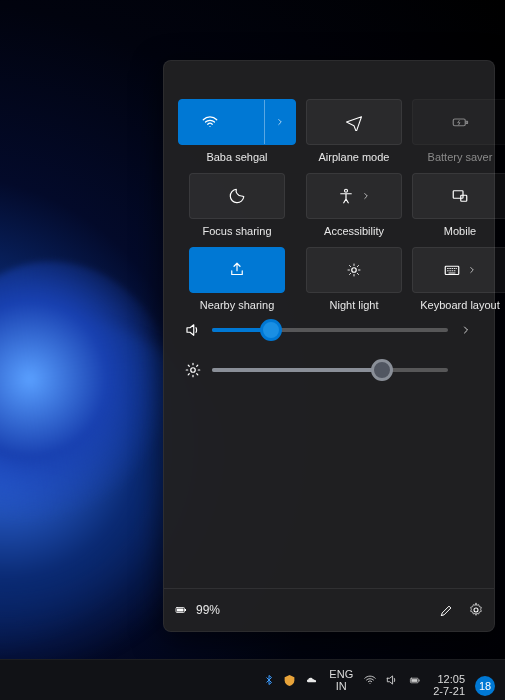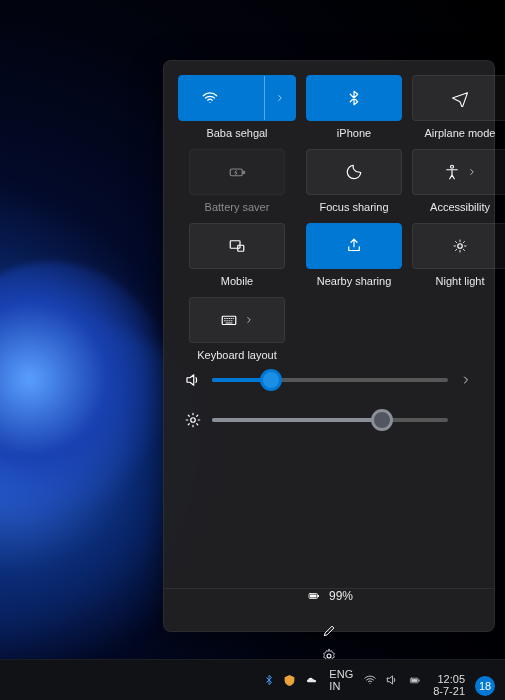--- a/index.html
+++ b/index.html
@@ -5,47 +5,47 @@
   html,body{margin:0;padding:0;width:505px;height:700px;overflow:hidden;font-family:"Segoe UI",Arial,sans-serif;background:#000;}
   .wallpaper{position:absolute;inset:0;background:
     radial-gradient(circle at -10% 60%,#1f5fe8 0%,#0a2a73 18%,#030a2a 35%,#01030e 60%,#000 100%);}
   .bloom{position:absolute;left:-120px;top:320px;width:360px;height:360px;border-radius:50%;
     background:radial-gradient(circle at 35% 35%,#3a7bff 0%,#0a2a73 40%,transparent 70%);filter:blur(6px);}
   .bloom2{position:absolute;left:-60px;top:260px;width:240px;height:280px;border-radius:50%;
     background:radial-gradient(circle at 40% 40%,#5aa0ff 0%,#1840b0 35%,transparent 65%);transform:rotate(-15deg);filter:blur(3px);}
   .panel{position:absolute;right:10px;top:60px;width:330px;height:570px;border-radius:8px;
     background:rgba(32,32,34,0.96);box-shadow:0 8px 30px rgba(0,0,0,.6);border:1px solid rgba(255,255,255,.06);
     display:flex;flex-direction:column;color:#fff;}
-  .tiles{padding:14px 14px 0 14px;display:grid;grid-template-columns:repeat(3,1fr);gap:10px;}
+  .tiles{padding:14px 14px 0 14px;display:grid;grid-template-columns:repeat(3,1fr);gap:10px;margin-top:24px;}
   .tile{display:flex;flex-direction:column;align-items:center;}
   .tile-btn{width:94px;height:44px;border-radius:4px;display:flex;align-items:center;justify-content:center;
     background:rgba(255,255,255,.05);border:1px solid rgba(255,255,255,.07);position:relative;cursor:pointer;}
   .tile-btn.active{background:#0078d4;border-color:#0078d4;}
   .tile-btn.disabled{opacity:.45;}
   .tile-btn .split{position:absolute;right:0;top:0;bottom:0;width:30px;display:flex;align-items:center;justify-content:center;border-left:1px solid rgba(255,255,255,.15);}
   .tile-btn.active .split{border-left-color:rgba(255,255,255,.35);}
   .tile-label{margin-top:6px;font-size:11px;color:#e8e8e8;text-align:center;white-space:nowrap;}
   .tile-label.dim{color:#8a8a8a;}
   .chev-mini{font-size:10px;color:#fff;margin-left:6px;}
   .sliders{padding:10px 20px 6px 20px;display:flex;flex-direction:column;gap:22px;}
   .slider-row{display:flex;align-items:center;gap:12px;}
   .slider-row .glyph{width:16px;text-align:center;font-size:13px;color:#e0e0e0;}
   .track{flex:1;height:4px;background:rgba(255,255,255,.25);border-radius:2px;position:relative;}
   .fill{position:absolute;left:0;top:0;bottom:0;border-radius:2px;}
   .thumb{position:absolute;top:50%;width:16px;height:16px;border-radius:50%;transform:translate(-50%,-50%);}
   .expand-chev{width:14px;font-size:14px;color:#e8e8e8;text-align:center;cursor:pointer;}
-  .panel-footer{margin-top:auto;border-top:1px solid rgba(255,255,255,.08);height:42px;display:flex;align-items:center;padding:0 8px;gap:10px;flex-direction:column;}
+  .panel-footer{margin-top:auto;border-top:1px solid rgba(255,255,255,.08);height:42px;display:flex;align-items:center;padding:0 8px;gap:10px;}
   .panel-footer .batt{font-size:12px;color:#e8e8e8;display:flex;align-items:center;gap:6px;}
   .panel-footer .spacer{flex:1;}
   .panel-footer .footer-btn{width:20px;height:20px;display:flex;align-items:center;justify-content:center;color:#e8e8e8;cursor:pointer;font-size:14px;}
   .taskbar{position:absolute;left:0;right:0;bottom:0;height:40px;background:#111216;border-top:1px solid rgba(255,255,255,.05);
     display:flex;align-items:center;justify-content:flex-end;padding:0 10px;gap:10px;color:#dcdcdc;font-size:11px;}
   .tray-icons{display:flex;align-items:center;gap:8px;}
   .tray-icons span{font-size:12px;}
-  .lang{line-height:12px;text-align:left;}
+  .lang{line-height:12px;text-align:center;}
   .sys-icons{display:flex;align-items:center;gap:8px;}
   .clock{text-align:right;line-height:12px;margin-top:9px;}
   .notif-badge{background:#0078d4;color:#fff;border-radius:10px;min-width:20px;height:20px;display:flex;align-items:center;justify-content:center;font-size:11px;margin-top:12px;}
   svg{display:block}
   .ic{width:18px;height:18px;fill:none;stroke:#fff;stroke-width:1.6;stroke-linecap:round;stroke-linejoin:round;}
   .ic-dim{stroke:#cfcfcf;}
   .ic-fill{fill:#fff;stroke:none;}
 </style>
 </head>
 <body>
@@ -66,30 +66,20 @@
           </span>
           <div class="split">
             <span>
               <svg class="ic" viewBox="0 0 24 24" style="width:10px;height:10px">
                 <path d="M9 6l6 6-6 6"></path>
               </svg>
             </span>
           </div>
         </div>
         <div class="tile-label">Baba sehgal</div>
-      </div>
-      <div class="tile">
-        <div class="tile-btn active">
-          <span>
-            <svg class="ic" viewBox="0 0 24 24">
-              <path d="M7 7l10 10-5 4V3l5 4L7 17"></path>
-            </svg>
-          </span>
-        </div>
-        <div class="tile-label">iPhone</div>
       </div>
       <div class="tile">
         <div class="tile-btn">
           <span>
             <svg class="ic" viewBox="0 0 24 24">
               <path d="M2 12l20-7-7 20-3-8-10-5z" stroke-width="1.4"></path>
             </svg>
           </span>
         </div>
         <div class="tile-label">Airplane mode</div>
@@ -277,18 +267,18 @@
     <span>
       <svg class="ic ic-dim" viewBox="0 0 24 24" style="width:16px;height:11px">
           <rect x="2" y="7" width="17" height="10" rx="2"></rect>
           <rect x="20" y="10" width="2" height="4" fill="#cfcfcf" stroke="none"></rect>
           <rect x="4" y="9" width="13" height="6" fill="#cfcfcf" stroke="none"></rect>
         </svg>
     </span>
   </div>
   <div class="clock">
     <div>12:05</div>
-    <div>8-7-21</div>
+    <div>2-7-21</div>
   </div>
   <div class="notif-badge">
     <span>18</span>
   </div>
 </div>
 
 </body></html>

